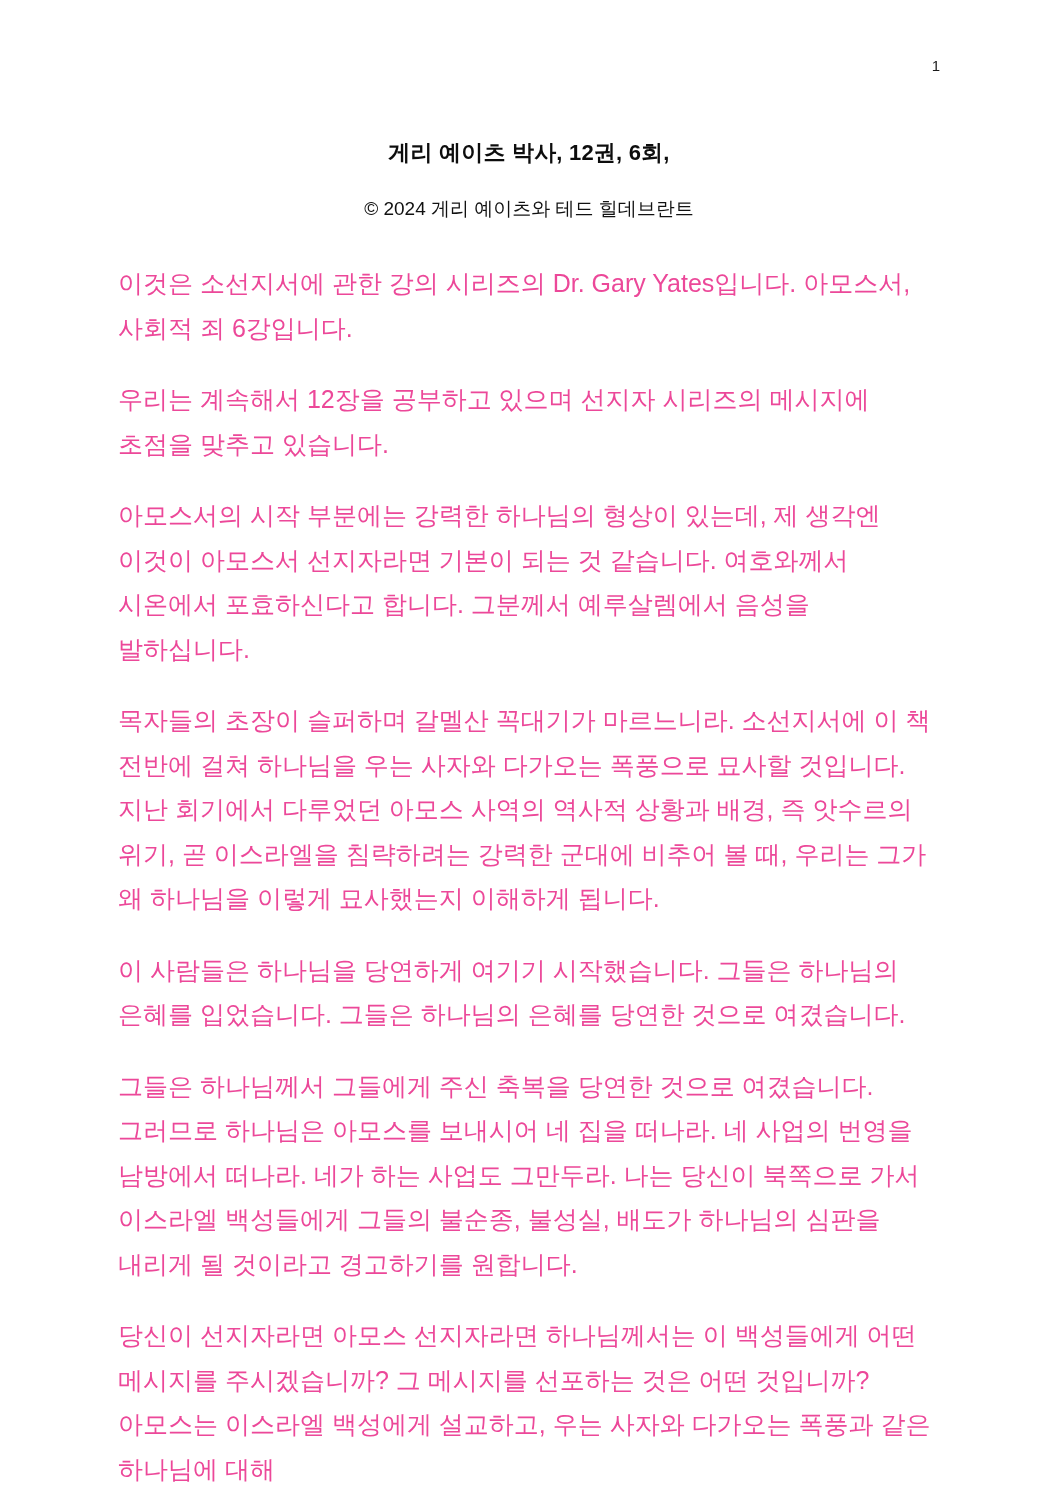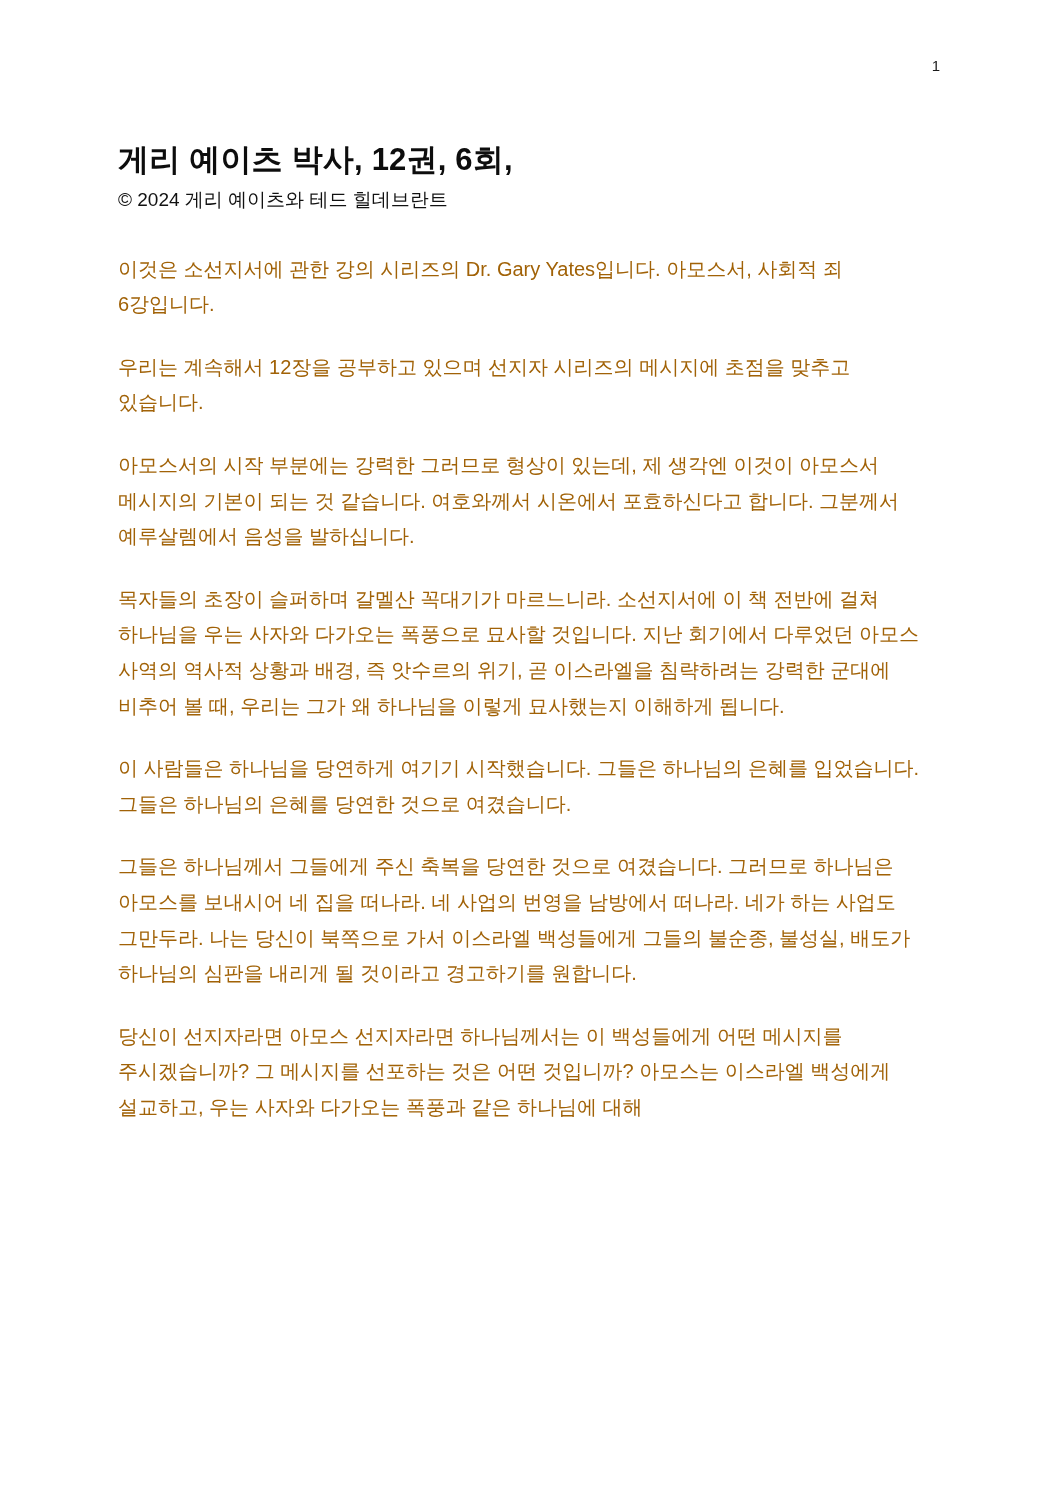--- a/index.html
+++ b/index.html
@@ -22,47 +22,47 @@
   .page-number {
     position: absolute;
     top: 58px;
     right: 118px;
     font-size: 15px;
     color: #1a1a1a;
     line-height: 1;
   }
   .doc-title {
     margin: 78px 0 0 0;
-    text-align: left;
-    font-size: 31px;
+    text-align: center;
+    font-size: 22px;
     font-weight: bold;
     line-height: 1.52;
     letter-spacing: 0.2px;
     color: #0d0d0d;
   }
   .doc-title .line {
     display: block;
   }
   .copyright {
-    margin: 4px 0 0 0;
-    text-align: left;
+    margin: 27px 0 0 0;
+    text-align: center;
     font-size: 19px;
     font-weight: normal;
     color: #111111;
     line-height: 1.4;
   }
   .body-copy {
     margin-top: 38px;
   }
   .body-copy p {
     margin: 0 0 27px 0;
-    font-size: 20px;
+    font-size: 25px;
     line-height: 1.78;
     text-align: left;
-    color: #a16207;
+    color: #ec4899;
     word-break: keep-all;
   }
   .body-copy p:last-child {
     margin-bottom: 11px;
   }
 </style>
 </head>
 <body>
 
 <div class="page">
@@ -71,20 +71,20 @@
 
   <h1 class="doc-title">
     <span class="line">게리 예이츠 박사, 12권, 6회,</span>
   </h1>
 
   <div class="copyright">© 2024 게리 예이츠와 테드 힐데브란트</div>
 
   <div class="body-copy">
     <p>이것은 소선지서에 관한 강의 시리즈의 Dr. Gary Yates입니다. 아모스서, 사회적 죄 6강입니다.</p>
     <p>우리는 계속해서 12장을 공부하고 있으며 선지자 시리즈의 메시지에 초점을 맞추고 있습니다.</p>
-    <p>아모스서의 시작 부분에는 강력한 그러므로 형상이 있는데, 제 생각엔 이것이 아모스서 메시지의 기본이 되는 것 같습니다. 여호와께서 시온에서 포효하신다고 합니다. 그분께서 예루살렘에서 음성을 발하십니다.</p>
+    <p>아모스서의 시작 부분에는 강력한 하나님의 형상이 있는데, 제 생각엔 이것이 아모스서 선지자라면 기본이 되는 것 같습니다. 여호와께서 시온에서 포효하신다고 합니다. 그분께서 예루살렘에서 음성을 발하십니다.</p>
     <p>목자들의 초장이 슬퍼하며 갈멜산 꼭대기가 마르느니라. 소선지서에 이 책 전반에 걸쳐 하나님을 우는 사자와 다가오는 폭풍으로 묘사할 것입니다. 지난 회기에서 다루었던 아모스 사역의 역사적 상황과 배경, 즉 앗수르의 위기, 곧 이스라엘을 침략하려는 강력한 군대에 비추어 볼 때, 우리는 그가 왜 하나님을 이렇게 묘사했는지 이해하게 됩니다.</p>
     <p>이 사람들은 하나님을 당연하게 여기기 시작했습니다. 그들은 하나님의 은혜를 입었습니다. 그들은 하나님의 은혜를 당연한 것으로 여겼습니다.</p>
     <p>그들은 하나님께서 그들에게 주신 축복을 당연한 것으로 여겼습니다. 그러므로 하나님은 아모스를 보내시어 네 집을 떠나라. 네 사업의 번영을 남방에서 떠나라. 네가 하는 사업도 그만두라. 나는 당신이 북쪽으로 가서 이스라엘 백성들에게 그들의 불순종, 불성실, 배도가 하나님의 심판을 내리게 될 것이라고 경고하기를 원합니다.</p>
     <p>당신이 선지자라면 아모스 선지자라면 하나님께서는 이 백성들에게 어떤 메시지를 주시겠습니까? 그 메시지를 선포하는 것은 어떤 것입니까? 아모스는 이스라엘 백성에게 설교하고, 우는 사자와 다가오는 폭풍과 같은 하나님에 대해</p>
   </div>
 
 </div>
 
 </body></html>

